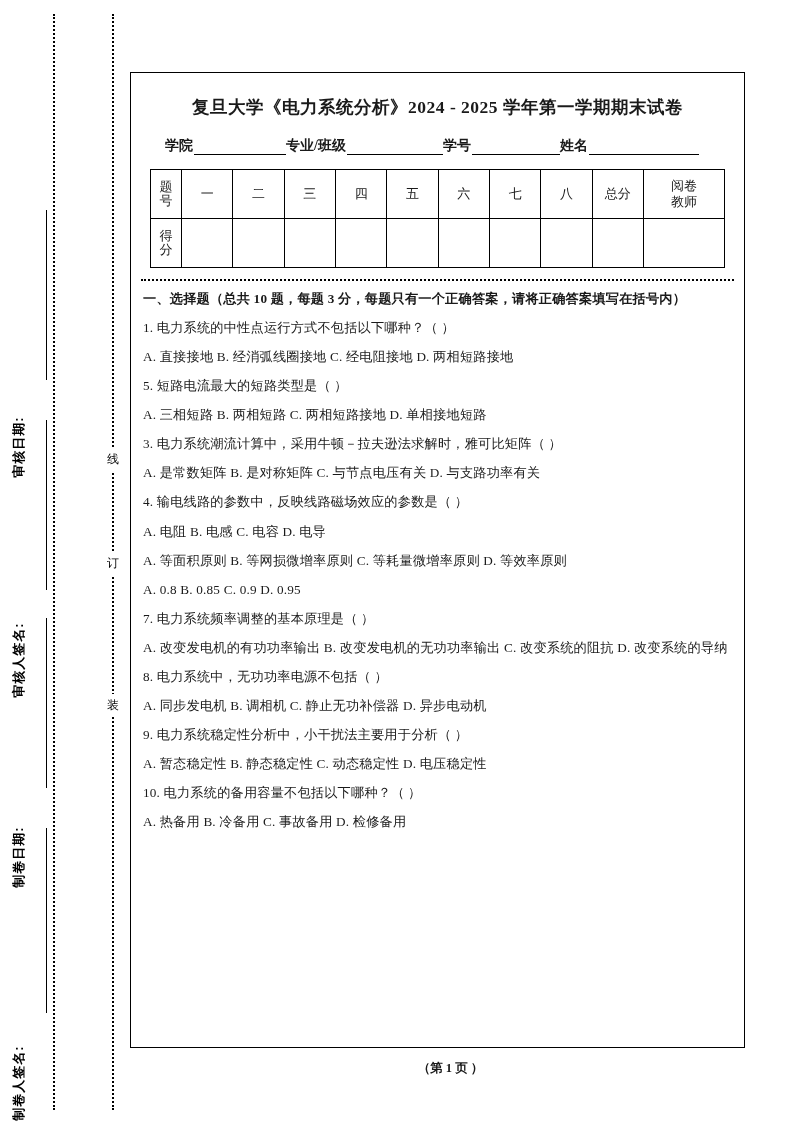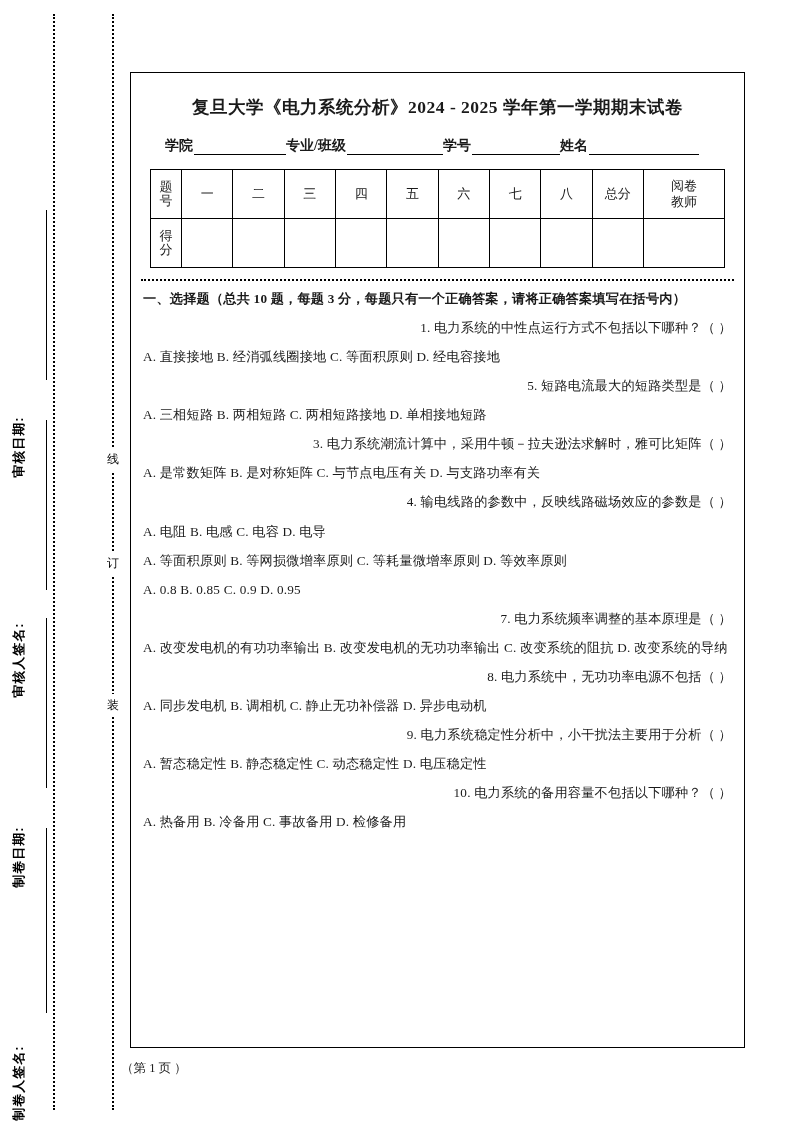--- a/index.html
+++ b/index.html
@@ -152,36 +152,36 @@
   }
   .section-head {
     font-weight: bold;
     margin: 7px 0 2px 0;
     text-align: justify;
     letter-spacing: 0.2px;
   }
   .qtext {
     margin: 9px 0 0 0;
     letter-spacing: 0.2px;
-    text-align: right;
   }
   .qopts {
     margin: 9px 0 0 0;
     letter-spacing: 0.2px;
   }
   .indent { text-indent: 1em; }
 
   
   #page-footer {
     position: absolute;
-    left: 121px;
+    left: 143px;
     top: 1060px;
     width: 615px;
+    text-align: center;
     font-size: 12.5px;
-    font-weight: normal;
+    font-weight: bold;
     font-family: "Liberation Serif", "DejaVu Serif", serif;
   }
 </style>
 </head>
 <body>
 
 <div id="margin-area">
   <div class="vline-dotted outer"></div>
   <div class="vline-dotted inner"></div>
 
@@ -263,21 +263,21 @@
   </tbody>
     </table>
 
   <div id="dotted-divider"></div>
 
   <div id="body-content">
 
     <div class="section-head">一、选择题（总共 10 题，每题 3 分，每题只有一个正确答案，请将正确答案填写在括号内）</div>
 
     <div class="qtext">1.  电力系统的中性点运行方式不包括以下哪种？（   ）</div>
-    <div class="qopts">A.  直接接地   B.  经消弧线圈接地   C.  等面积原则   D.  经电容接地</div>
+    <div class="qopts">A.  直接接地   B.  经消弧线圈接地   C.  经电阻接地   D.  两相短路接地</div>
 
     <div class="qtext">5.  短路电流最大的短路类型是（   ）</div>
     <div class="qopts">A.  三相短路   B.  两相短路   C.  两相短路接地   D.  单相接地短路</div>
 
     <div class="qtext">3.  电力系统潮流计算中，采用牛顿－拉夫逊法求解时，雅可比矩阵（   ）</div>
     <div class="qopts">A.  是常数矩阵   B.  是对称矩阵   C.  与节点电压有关   D.  与支路功率有关</div>
 
     <div class="qtext">4.  输电线路的参数中，反映线路磁场效应的参数是（   ）</div>
     <div class="qopts">A.  电阻   B.  电感   C.  电容   D.  电导</div>
 

